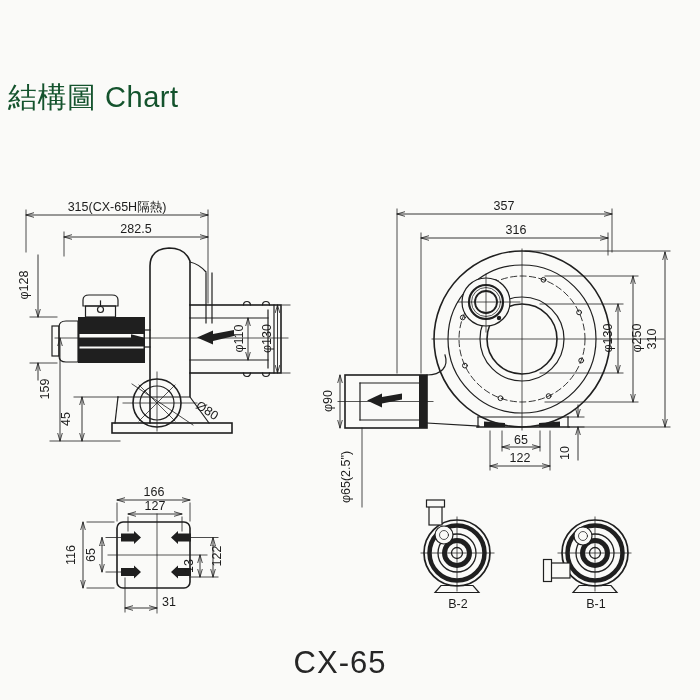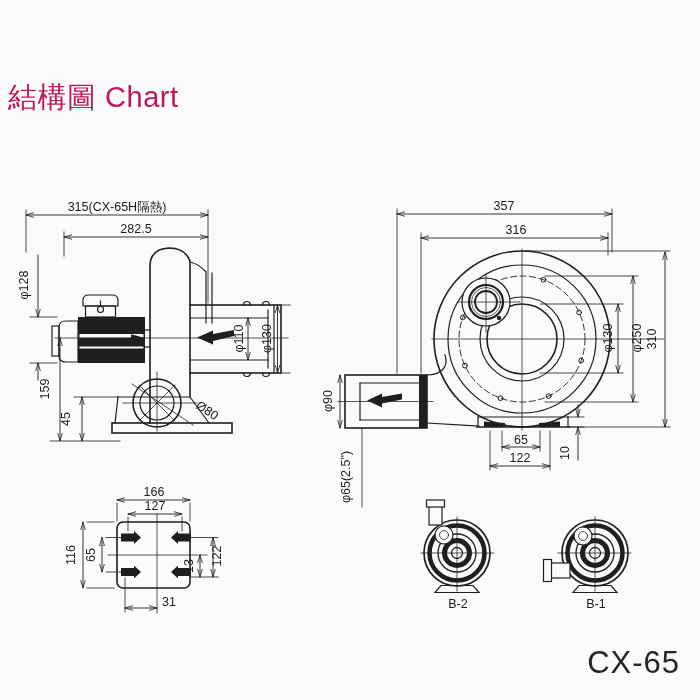--- a/index.html
+++ b/index.html
@@ -1,19 +1,19 @@
 <!DOCTYPE html>
 <html><head>
 <meta charset="utf-8">
 <style>
   html,body{margin:0;padding:0}
   body{width:700px;height:700px;background:#fafaf8;position:relative;overflow:hidden;
        font-family:"Liberation Sans",sans-serif}
-  .title{position:absolute;left:8px;top:78px;font-size:29px;color:#be185d;letter-spacing:.5px}
-  .model{position:absolute;left:0;top:645px;width:680px;text-align:right;font-size:31px;
+  .title{position:absolute;left:8px;top:78px;font-size:29px;color:#14532d;letter-spacing:.5px}
+  .model{position:absolute;left:0;top:645px;width:680px;text-align:center;font-size:31px;
          color:#262626;letter-spacing:1px}
   svg{position:absolute;left:0;top:0}
   svg line,svg path,svg rect,svg circle,svg polygon,svg polyline{stroke:#1f1f1f;fill:none;stroke-linecap:square}
   svg text{fill:#1c1c1c;stroke:none;font-family:"Liberation Sans",sans-serif;font-size:12.5px}
   .dim{stroke-width:.9}
   .wit{stroke-width:.8}
   .cl{stroke-width:.75}
   .out{stroke-width:1.6}
   .md{stroke-width:1.2}
   .ink{fill:#1f1f1f;stroke:none}

